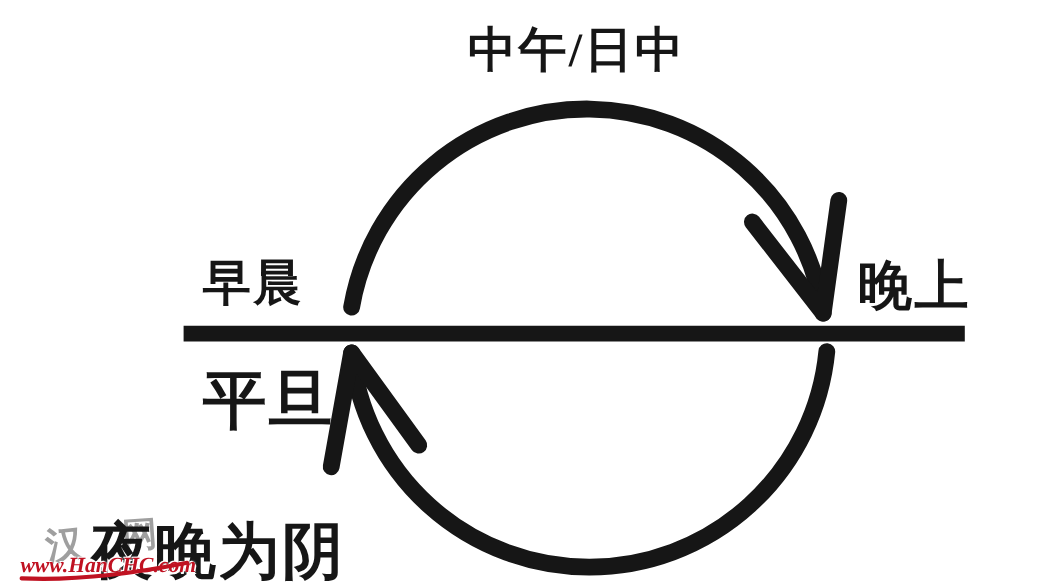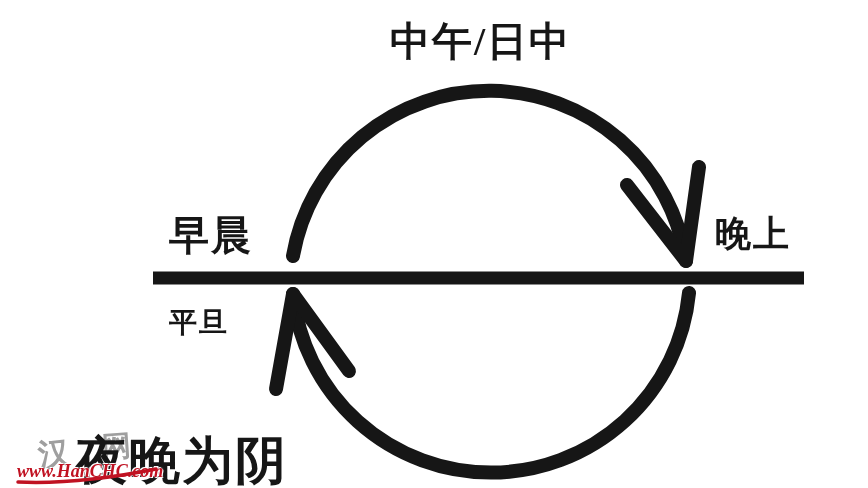--- a/index.html
+++ b/index.html
@@ -24,22 +24,22 @@
     color: #161616;
     font-weight: bold;
     white-space: nowrap;
     line-height: 1;
     letter-spacing: 2px;
     z-index: 3;
   }
   .lbl-noon      { left: 374px; top: 22px;  font-size: 40px; }
   .lbl-day-yang  { left: 46px;  top: 74px;  font-size: 41px; }
   .lbl-morning   { left: 153px; top: 216px; font-size: 40px; text-align: right; }
-  .lbl-dawn      { left: 153px; top: 309px; font-size: 28px; }
-  .lbl-evening   { left: 699px; top: 216px; font-size: 36px; }
+  .lbl-dawn      { left: 153px; top: 309px; font-size: 53px; }
+  .lbl-evening   { left: 699px; top: 216px; font-size: 45px; }
   .lbl-dusk      { left: 697px; top: 298px; font-size: 40px; }
   .lbl-night-yin { left: 60px;  top: 436px; font-size: 51px; z-index: 5; }
 
   .wm-glyph {
     position: absolute;
     color: #8f8f8f;
     font-weight: bold;
     line-height: 1;
     z-index: 4;
     opacity: 0.85;

